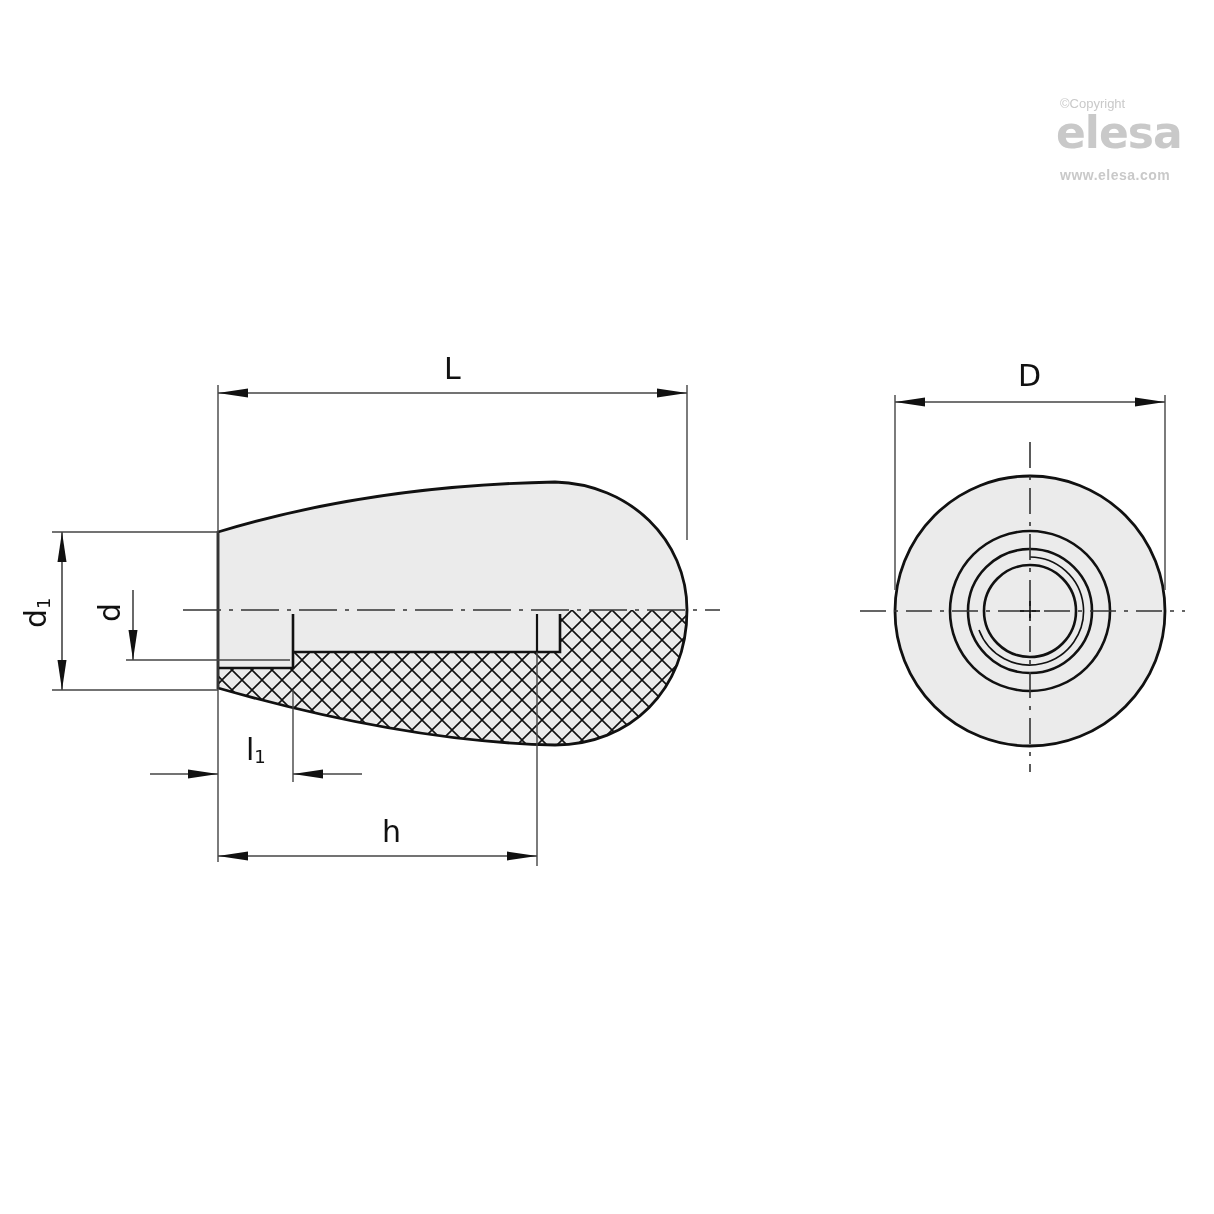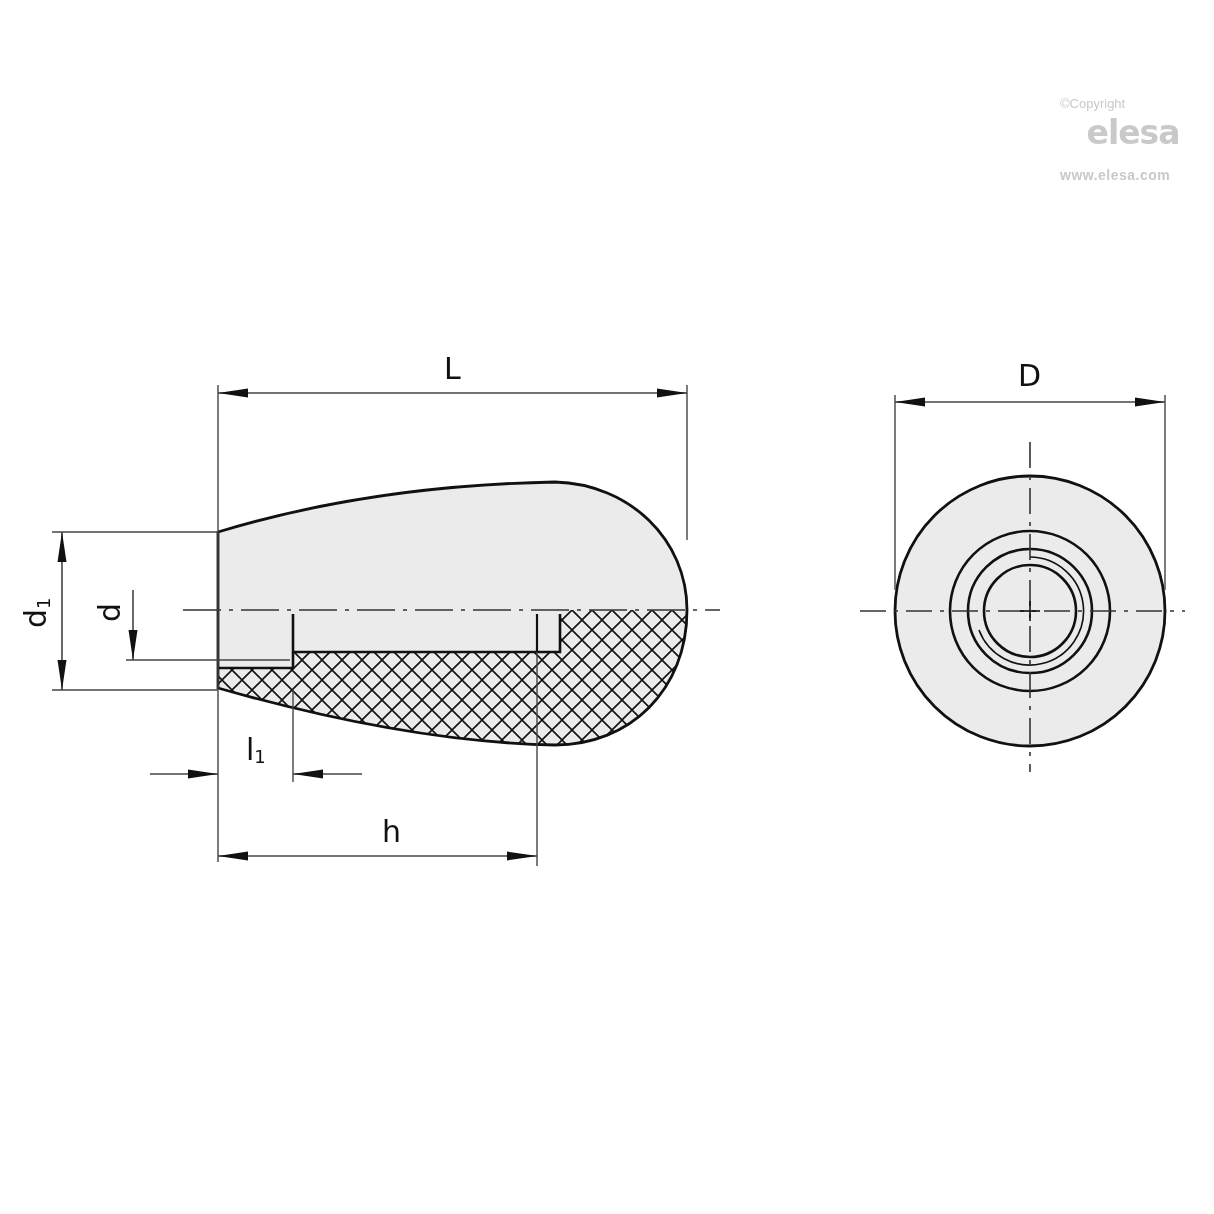--- a/index.html
+++ b/index.html
@@ -1,19 +1,19 @@
 <!DOCTYPE html>
 <html><head>
 <meta charset="utf-8">
 <style>
   html, body { margin: 0; padding: 0; background: #ffffff; }
   body { width: 1214px; height: 1214px; position: relative; overflow: hidden; font-family: "Liberation Sans", sans-serif; }
   .watermark { position: absolute; left: 1050px; top: 96px; width: 160px; text-align: left; color: #c9c9c9; }
   .wm-copy { font-size: 13px; font-weight: normal; margin-left: 10px; }
-  .wm-logo { font-size: 33px; font-weight: bold; letter-spacing: -1px; line-height: 44px; margin-left: 6px; font-family: "DejaVu Sans", sans-serif; text-align: center; }
+  .wm-logo { font-size: 44px; font-weight: bold; letter-spacing: -1px; line-height: 44px; margin-left: 6px; font-family: "DejaVu Sans", sans-serif; }
   .wm-url { font-size: 14px; font-weight: bold; margin-left: 10px; margin-top: 12px; letter-spacing: 0.5px; }
   svg { position: absolute; left: 0; top: 0; }
   .lbl { font-family: "DejaVu Sans", sans-serif; font-size: 30px; fill: #111; }
   .lbl-sub { font-family: "DejaVu Sans", sans-serif; font-size: 18px; fill: #111; }
 </style>
 </head>
 <body>
 
 <div class="watermark">
   <div class="wm-copy">©Copyright</div>

